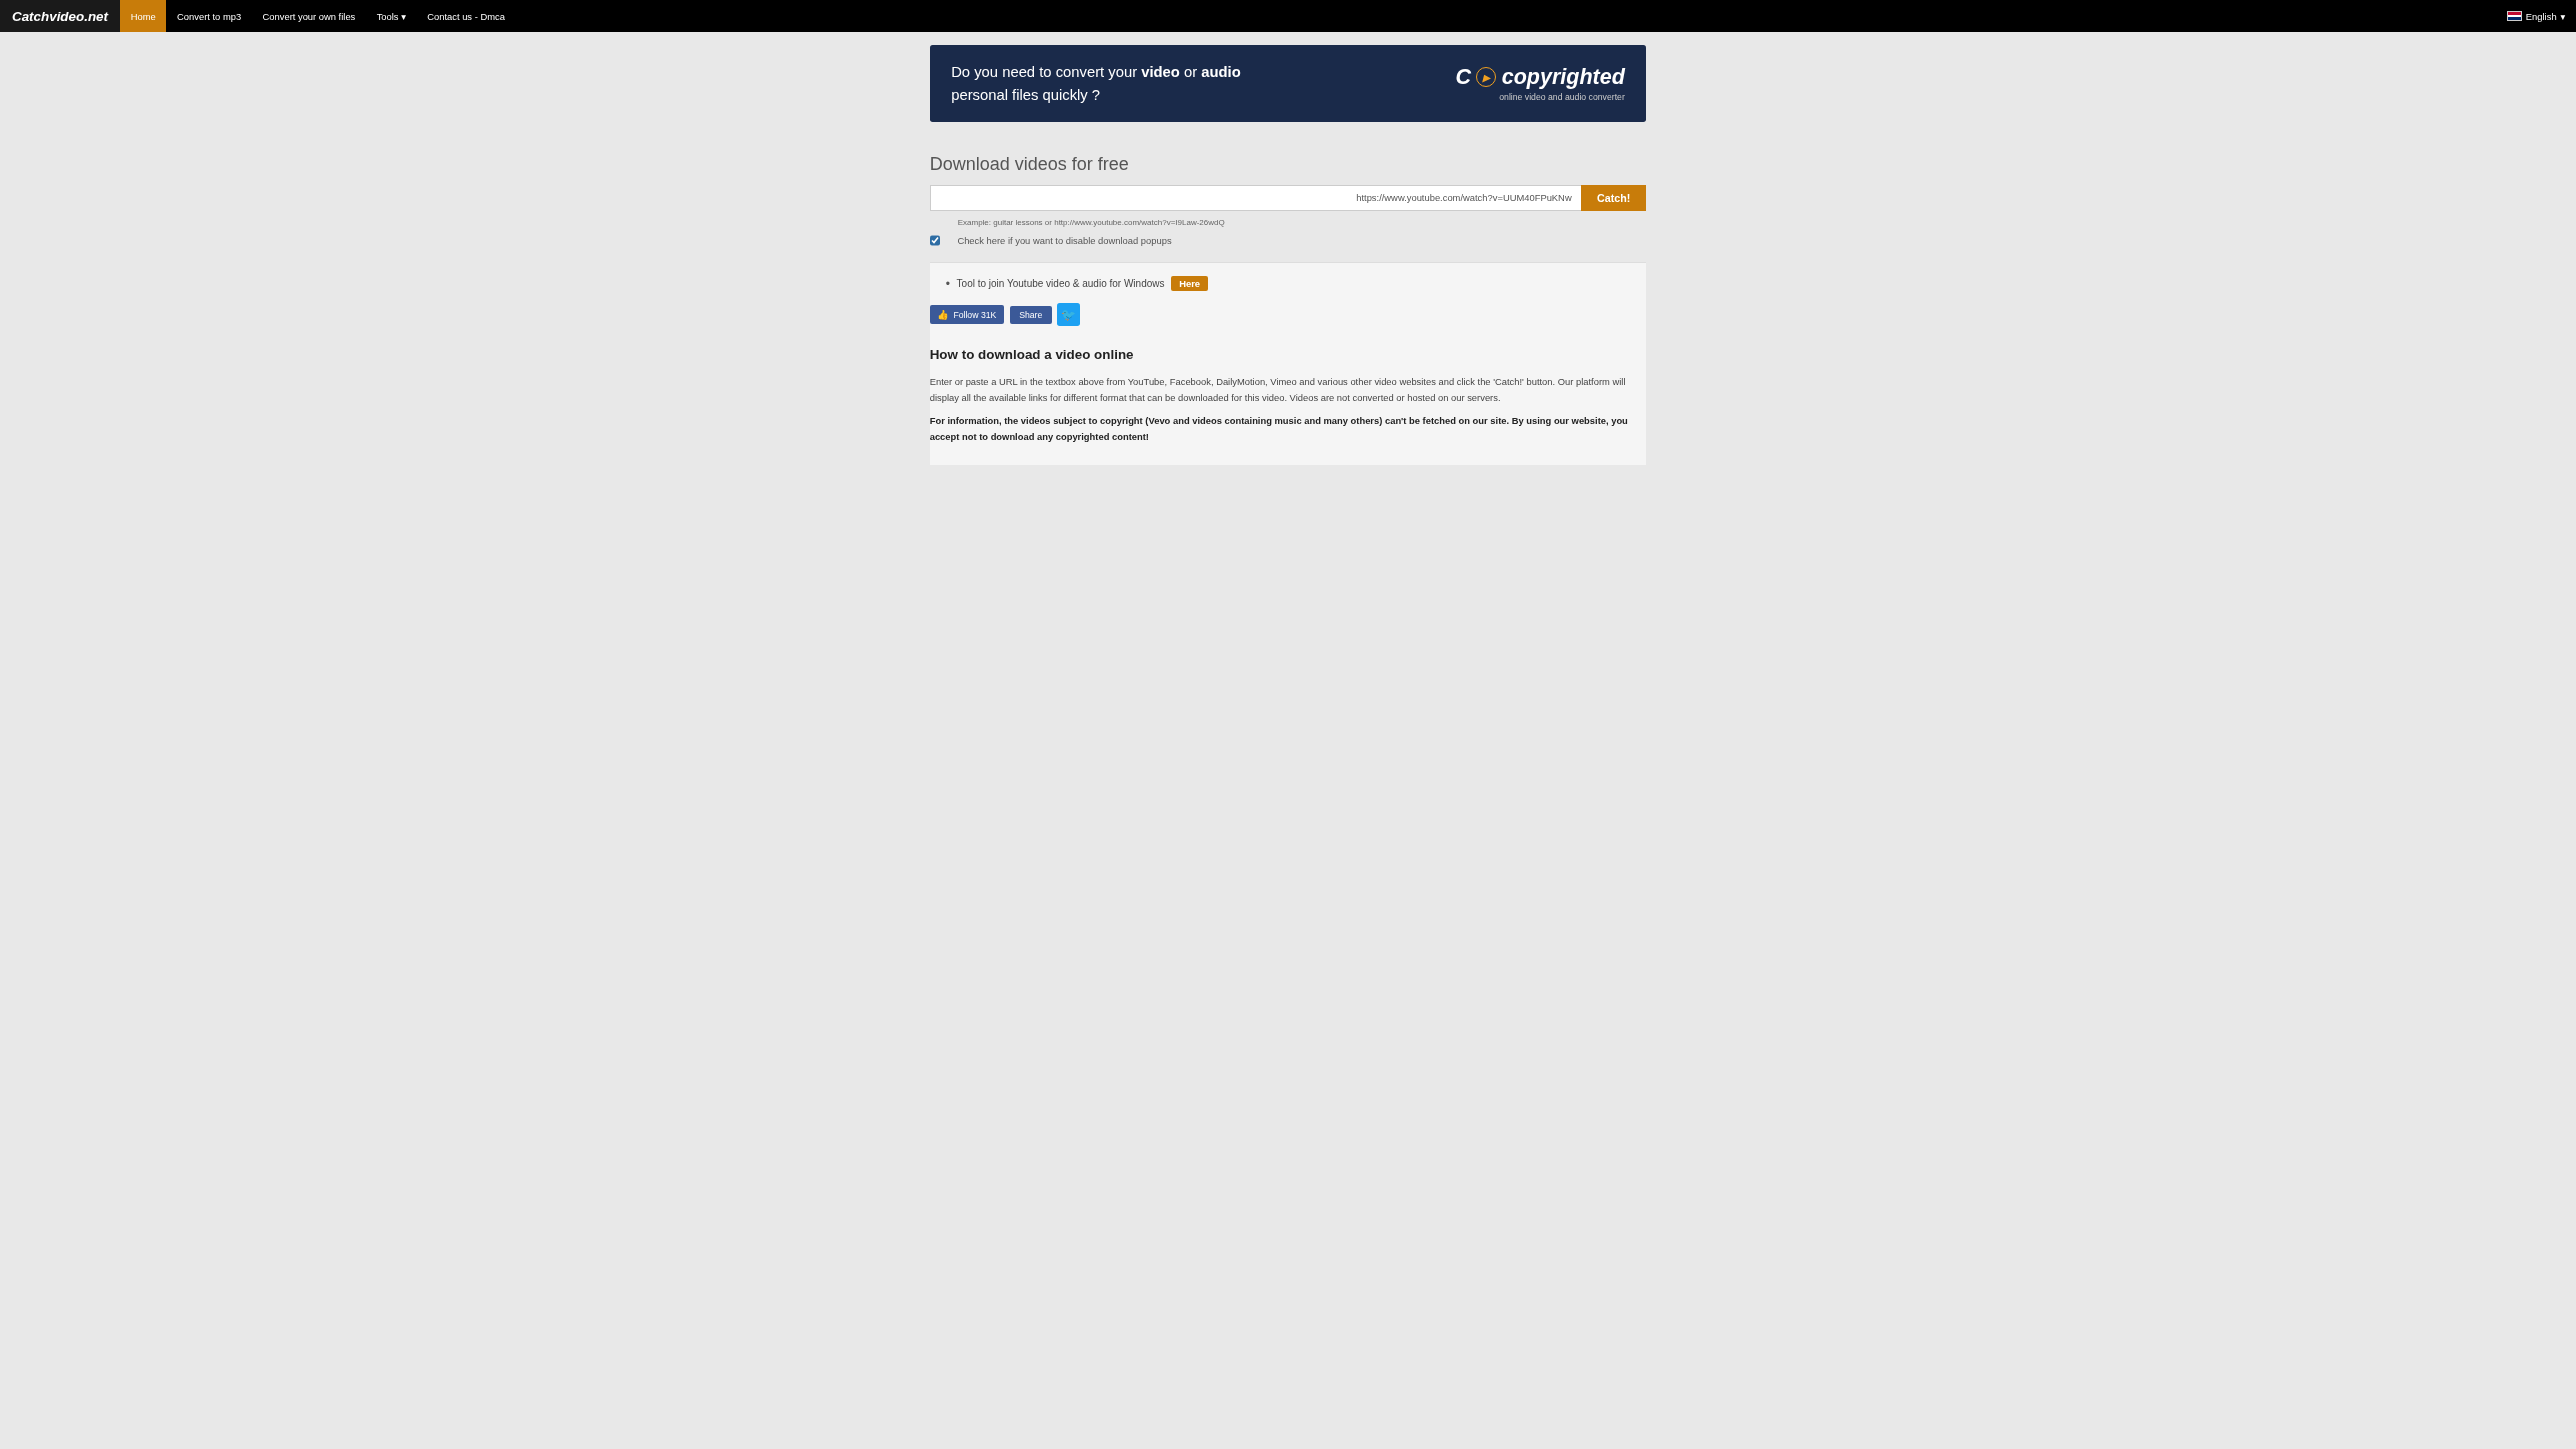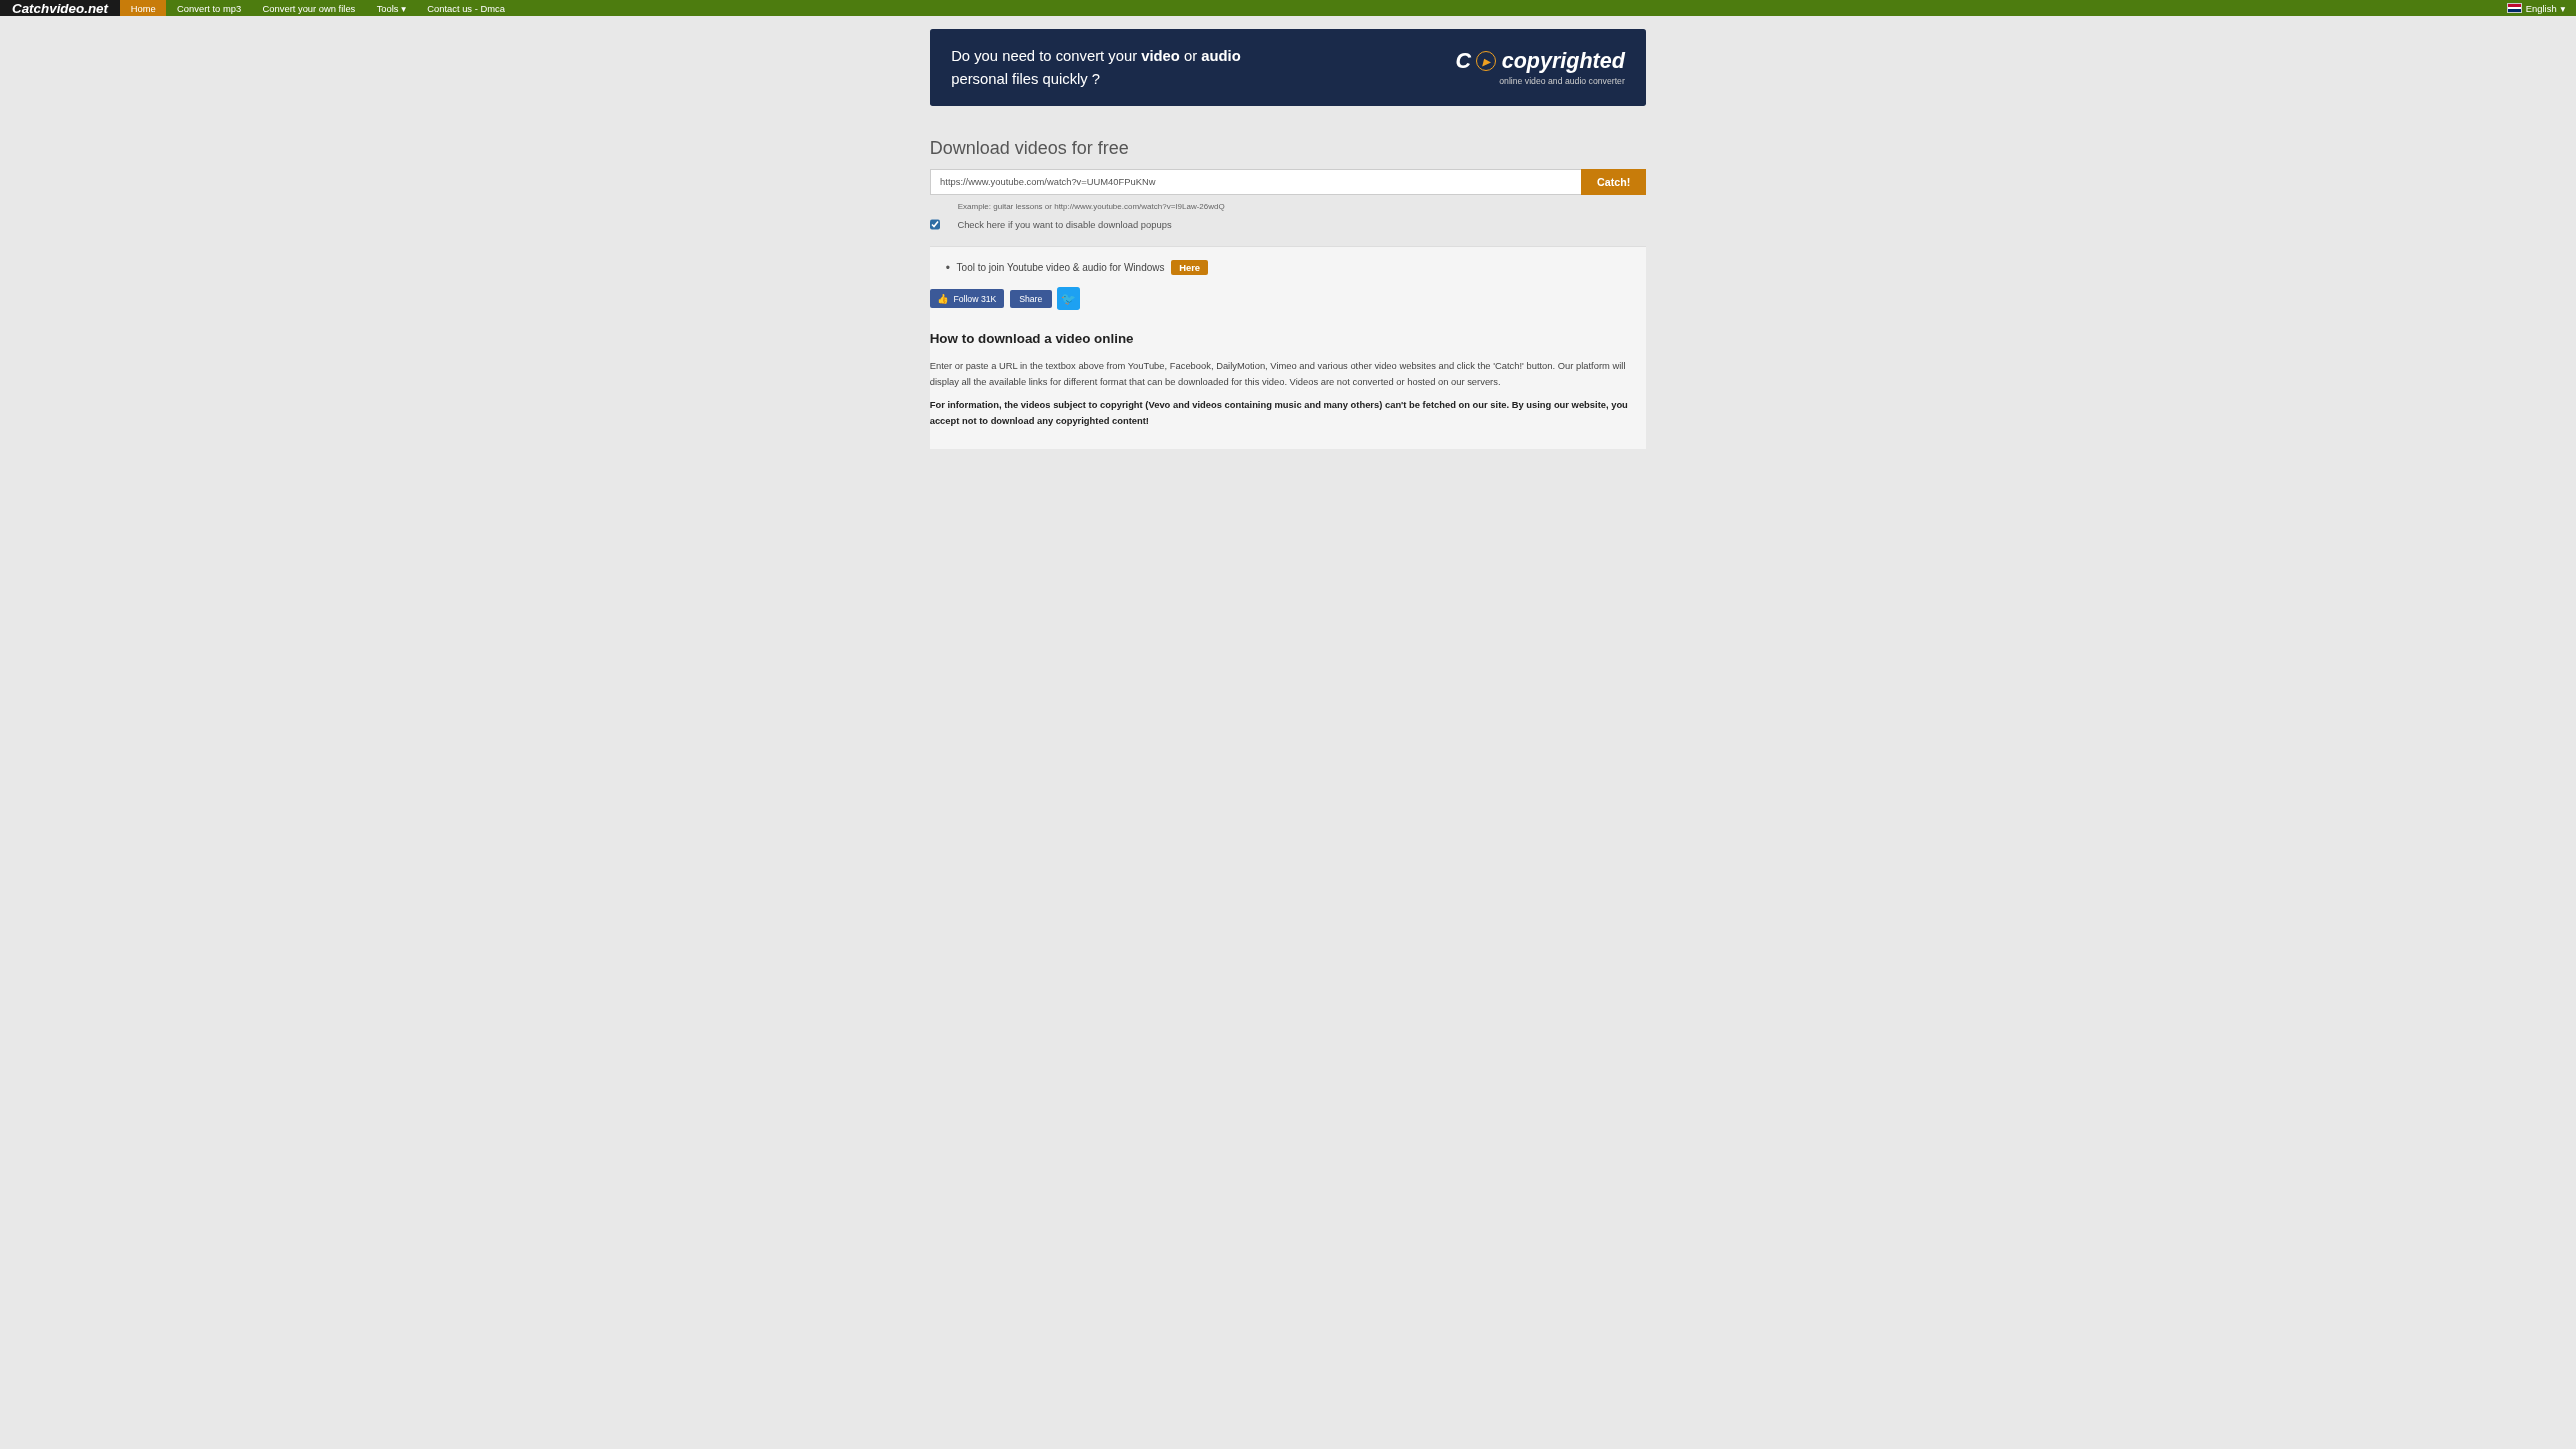--- a/index.html
+++ b/index.html
@@ -1,24 +1,24 @@
 <!DOCTYPE html>
 <html style="font-size:10.7px"><head>
   <meta charset="utf-8">
   <style>
     * { margin: 0; padding: 0; box-sizing: border-box; }
     body { font-family: Arial, sans-serif; background: #e8e8e8; font-size: 9.4px; color: #333; }
 
     
     nav {
-      background: #4d7c0f;
+      background: #000000;
       display: flex;
       align-items: center;
       padding: 0;
-      height: 16px;
+      height: 32px;
     }
     .nav-logo {
       background: #1a1a1a;
       color: #fff;
       font-size: 13.4px;
       font-weight: bold;
       padding: 0 12px;
       height: 100%;
       display: flex;
       align-items: center;
@@ -131,20 +131,21 @@
     }
     .search-input {
       flex: 1;
       padding: 6.7px 9.4px;
       font-size: 9.4px;
       border: 0.7px solid #ccc;
       border-right: none;
       outline: none;
       background: #fff;
       color: #555;
+      text-align: right;
     }
     .catch-btn {
       background: #c87c0a;
       color: #fff;
       border: none;
       padding: 6.7px 16px;
       font-size: 10.7px;
       cursor: pointer;
       font-weight: bold;
     }

